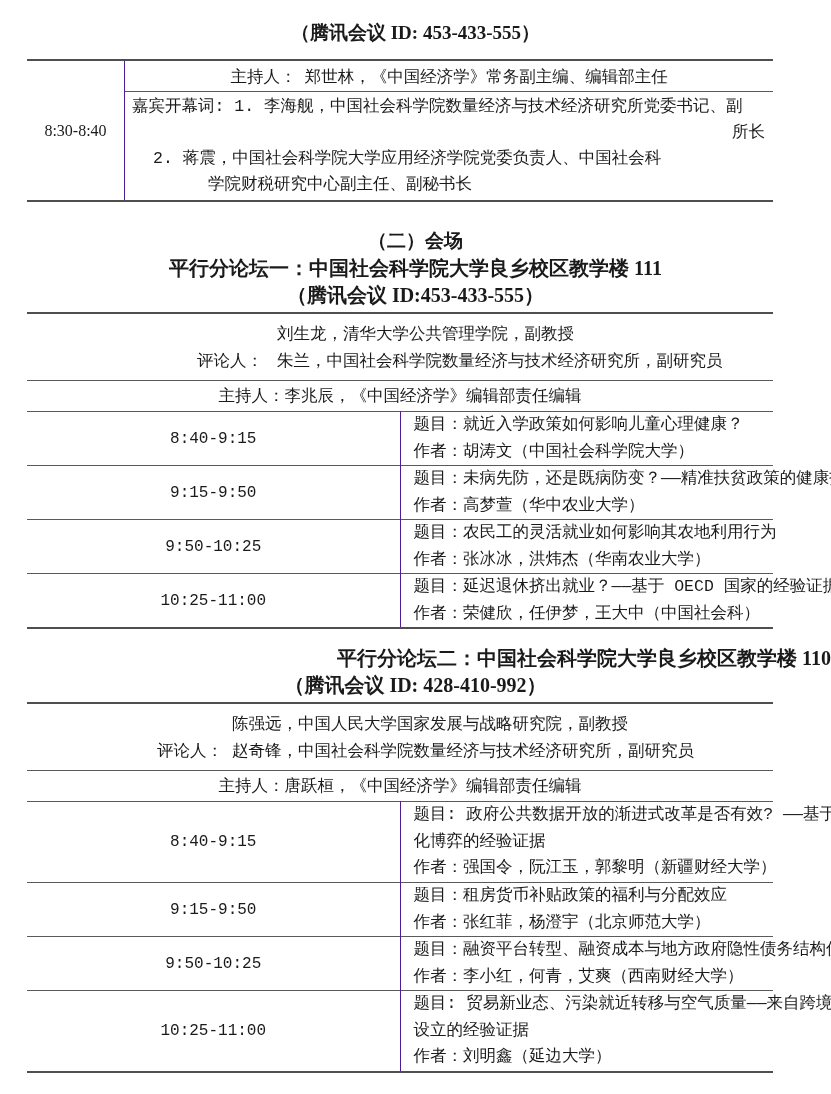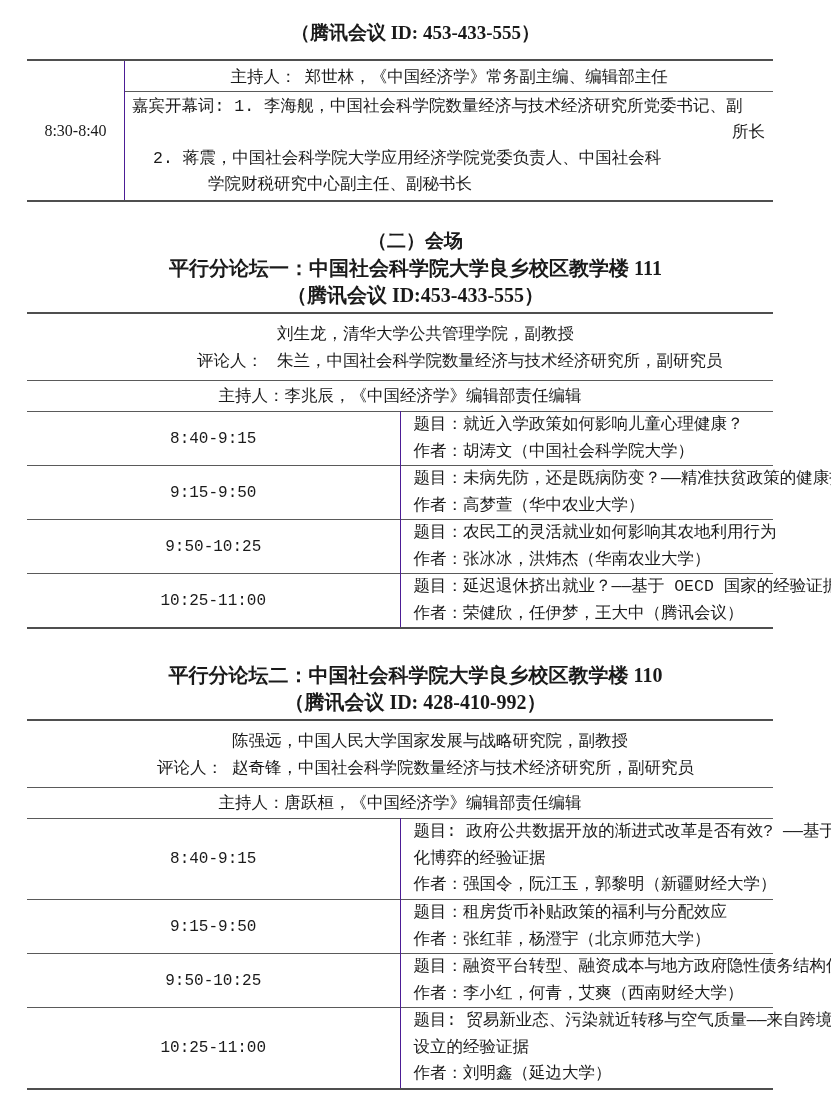--- a/index.html
+++ b/index.html
@@ -62,21 +62,21 @@
   .pad-f1 .clabel { margin-right:14px; }
   .pad-f2 { padding-left:130px; }
   .pad-f2 .clabel { margin-right:9px; }
   .cnames div { white-space:nowrap; }
   td.talkcell { padding:0 8px 0 13px; line-height:26.5px; }
   .talkcell div { white-space:nowrap; }
   td.h-two { height:53px; }
   td.h-three { height:80px; }
   .mt-table1 { margin-top:12px; }
   .mt-venue { margin-top:24px; }
-  .mt-forum { margin-top:33px; }
+  .mt-forum { margin-top:16px;text-align:right; }
   .mt-tbl { margin-top:3px; }
 </style>
 </head>
 <body>
 
 <div class="page">
 
   <div class="heading">（腾讯会议 ID: 453-433-555）</div>
 
   <table class="tbl tbl1 mt-table1">
@@ -135,21 +135,21 @@
       <td class="timecol h-two">9:50-10:25</td>
       <td class="talkcell h-two">
         <div>题目：农民工的灵活就业如何影响其农地利用行为</div>
         <div>作者：张冰冰，洪炜杰（华南农业大学）</div>
       </td>
     </tr>
     <tr>
       <td class="timecol h-two">10:25-11:00</td>
       <td class="talkcell h-two">
         <div>题目：延迟退休挤出就业？——基于 OECD 国家的经验证据</div>
-        <div>作者：荣健欣，任伊梦，王大中（腾讯会议）</div>
+        <div>作者：荣健欣，任伊梦，王大中（中国社会科）</div>
       </td>
     </tr>
   </tbody>
     </table>
 
   <div class="heading sub mt-forum">平行分论坛二：中国社会科学院大学良乡校区教学楼 110</div>
   <div class="heading sub">（腾讯会议 ID: 428-410-992）</div>
 
   <table class="tbl tbl23 mt-tbl">
     <tbody>

